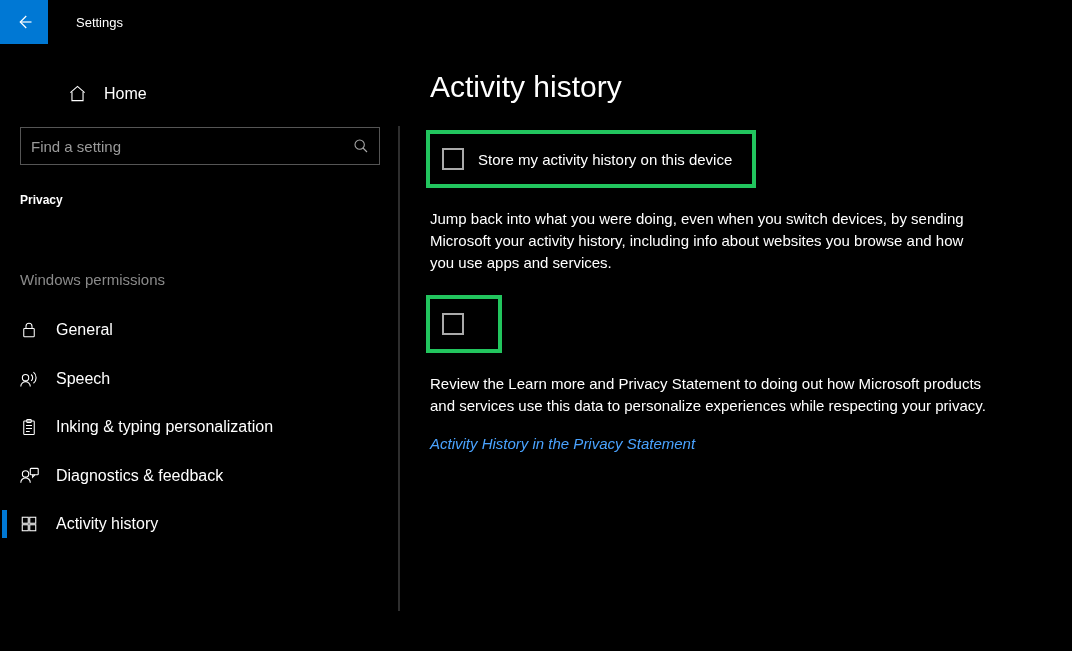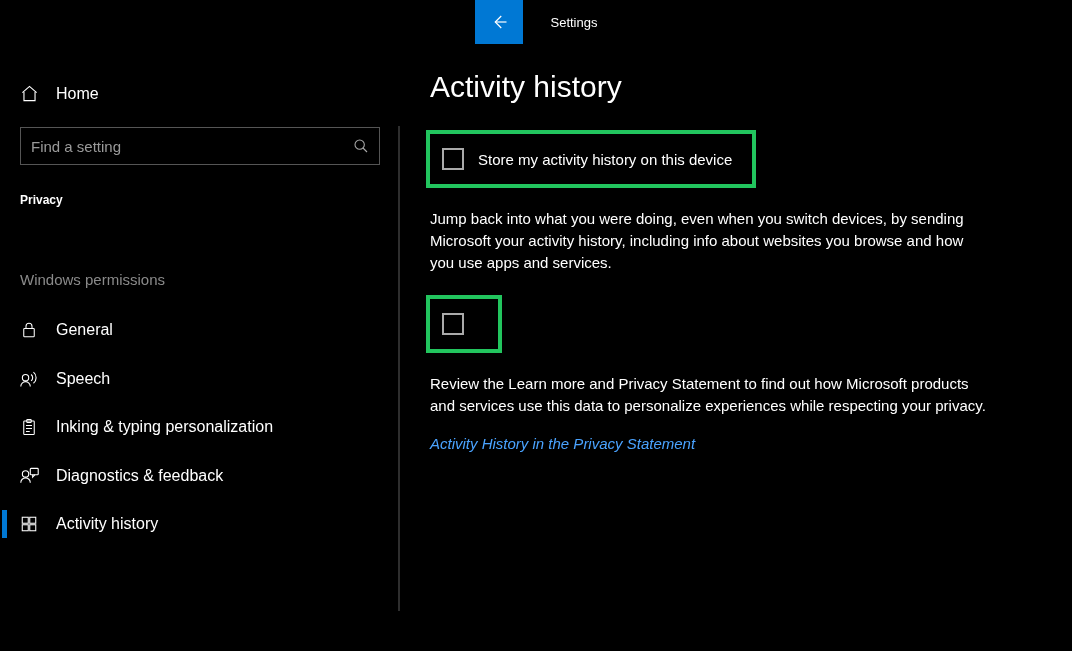--- a/index.html
+++ b/index.html
@@ -10,21 +10,20 @@
       width: 1072px;
       height: 651px;
       overflow: hidden;
       display: flex;
       flex-direction: column;
     }
     .titlebar {
       height: 44px;
       display: flex;
       align-items: center;
-      justify-content: center;
     }
     .back-btn {
       width: 48px;
       height: 44px;
       background: #0078d4;
       display: flex;
       align-items: center;
       justify-content: center;
       cursor: pointer;
     }
@@ -51,20 +50,21 @@
       bottom: 40px;
       right: 0;
       width: 2px;
       background: rgba(255,255,255,0.18);
     }
     .home-row {
       display: flex;
       align-items: center;
       padding: 10px 20px 14px 20px;
       cursor: pointer;
+      margin-left: 48px;
     }
     .home-row .icon-wrap { width: 36px; display:flex; align-items:center; }
     .home-label { font-size: 16px; }
     .search-wrap {
       margin: 10px 20px 18px 20px;
     }
     .search-box {
       border: 1px solid #555;
       height: 38px;
       display: flex;
@@ -267,17 +267,17 @@
       <div class="chk"></div>
       <span class="chk-label">Store my activity history on this device</span>
     </div>
 
     <p class="para">Jump back into what you were doing, even when you switch devices, by sending Microsoft your activity history, including info about websites you browse and how you use apps and services.</p>
 
     <div class="highlight-box">
       <div class="chk"></div>
     </div>
 
-    <p class="para">Review the Learn more and Privacy Statement to find out how Microsoft products and services use this data to personalize experiences while respecting your privacy.</p>
+    <p class="para">Review the Learn more and Privacy Statement to doing out how Microsoft products and services use this data to personalize experiences while respecting your privacy.</p>
 
     <a class="link">Activity History in the Privacy Statement</a>
   </div>
 </div>
 
 </body></html>

